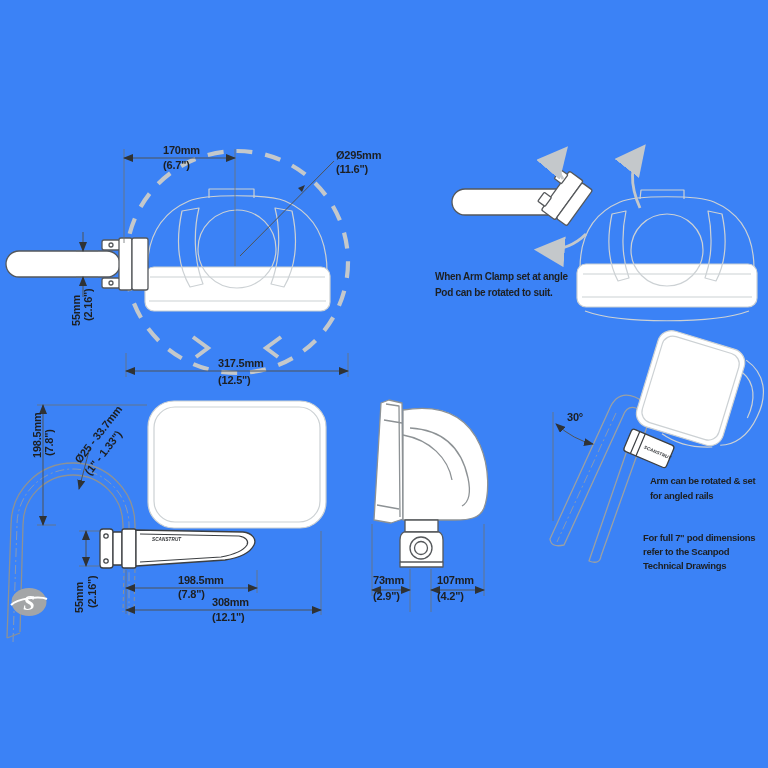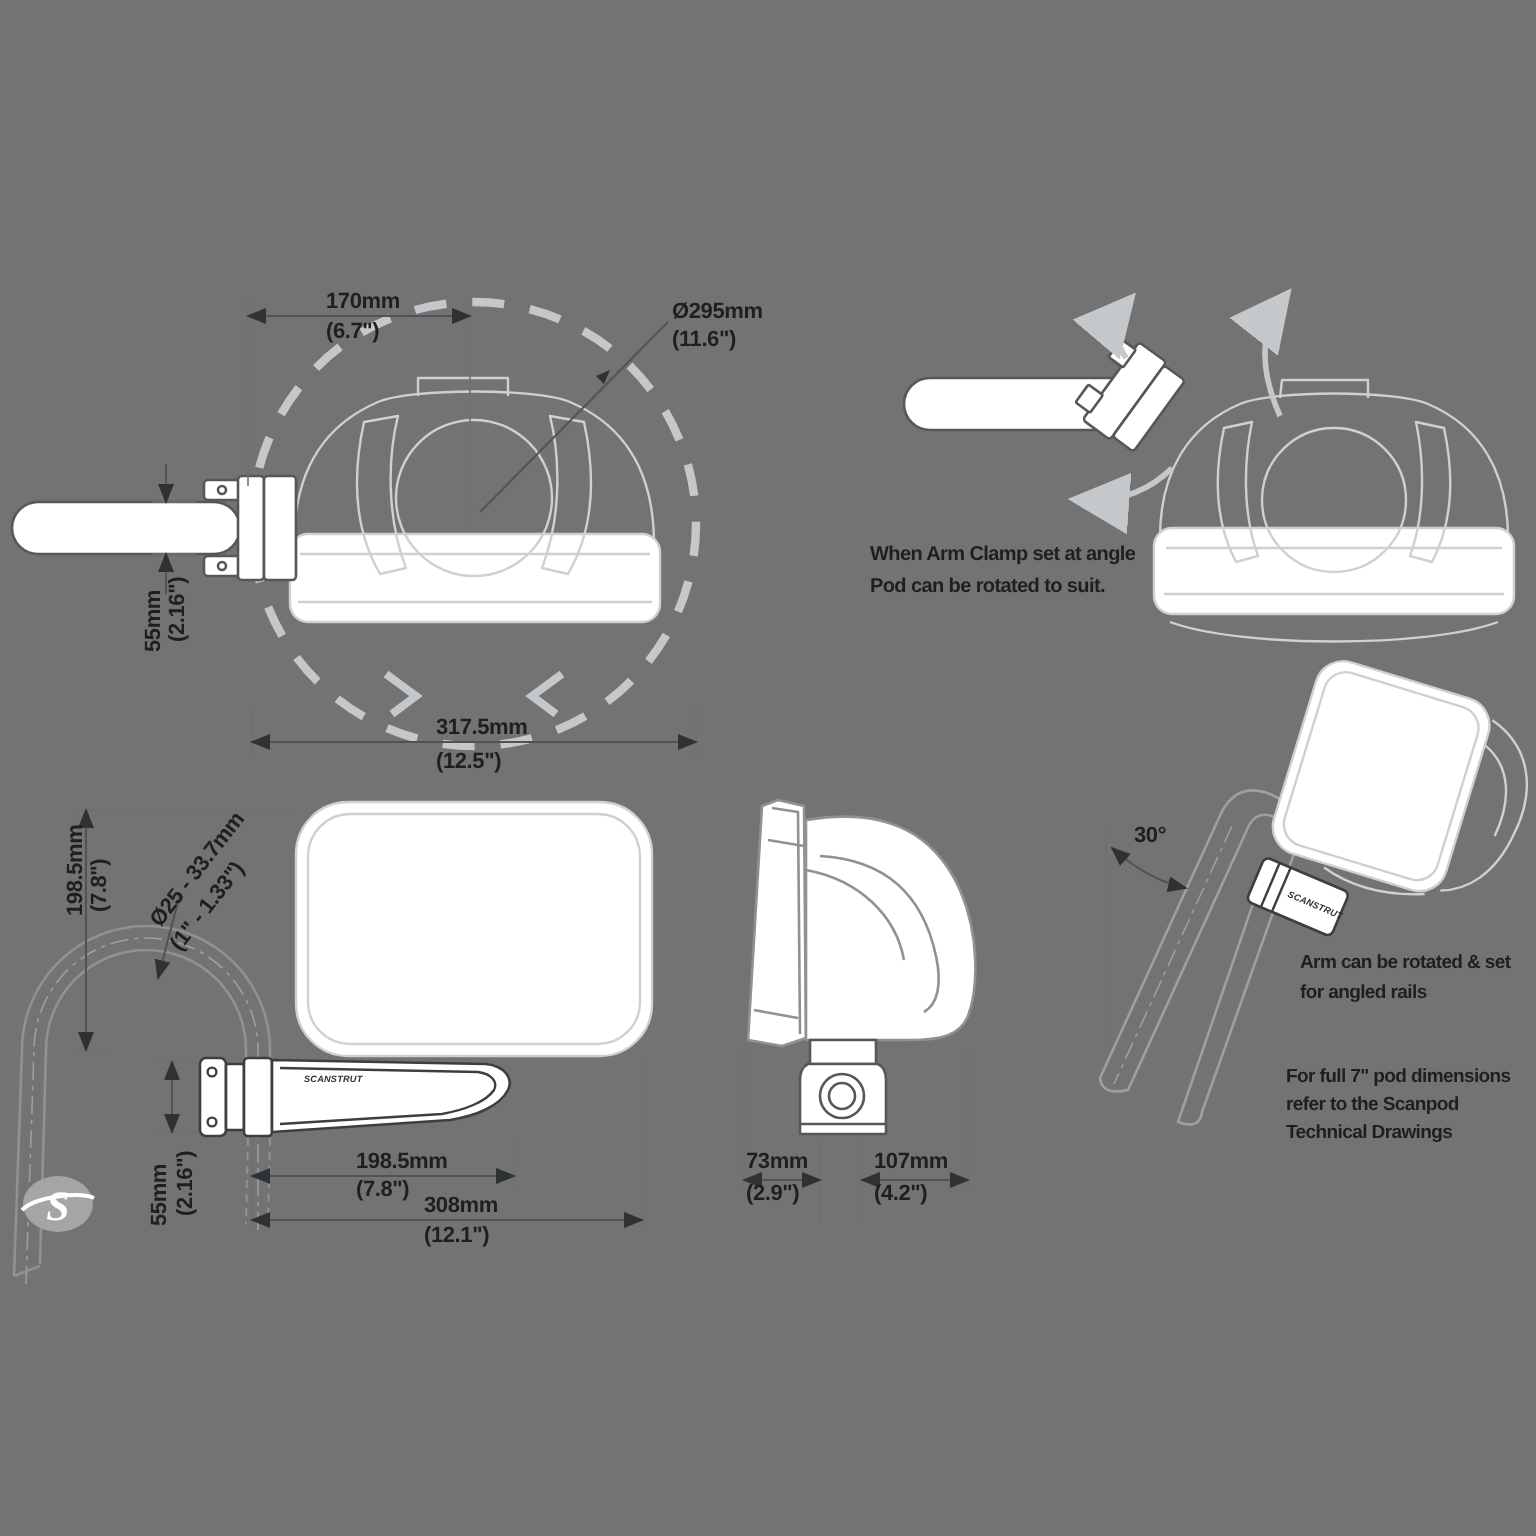--- a/index.html
+++ b/index.html
@@ -1,16 +1,16 @@
 <!DOCTYPE html>
 <html><head>
 <meta charset="utf-8">
 <style>
   html,body{margin:0;padding:0;background:#fff;}
-  .stage{position:relative;width:768px;height:768px;background:#737373;overflow:hidden;}
+  .stage{position:relative;width:768px;height:768px;background:#3b82f6;overflow:hidden;}
   svg{display:block;}
   .ln-ghost{stroke:#c4c8cb;fill:none;}
   .ln-light{stroke:#ccd1d4;fill:#fff;stroke-width:1.2;stroke-linejoin:round;}
   .ln-light-o{stroke:#ccd1d4;fill:none;stroke-width:1.2;stroke-linejoin:round;}
   .ln-mid{stroke:#8d9295;fill:#fff;stroke-width:1.3;stroke-linejoin:round;}
   .ln-mid-o{stroke:#8d9295;fill:none;stroke-width:1.3;stroke-linejoin:round;}
   .ln-midlt-o{stroke:#9aa0a4;fill:none;stroke-width:1.3;stroke-linejoin:round;}
   .ln-dark{stroke:#3c3f42;fill:#fff;stroke-width:1.3;stroke-linejoin:round;}
   .ln-dark-o{stroke:#3c3f42;fill:none;stroke-width:1.2;stroke-linejoin:round;}
   .ln-arm{stroke:#55585b;fill:#fff;stroke-width:1.3;stroke-linejoin:round;}

